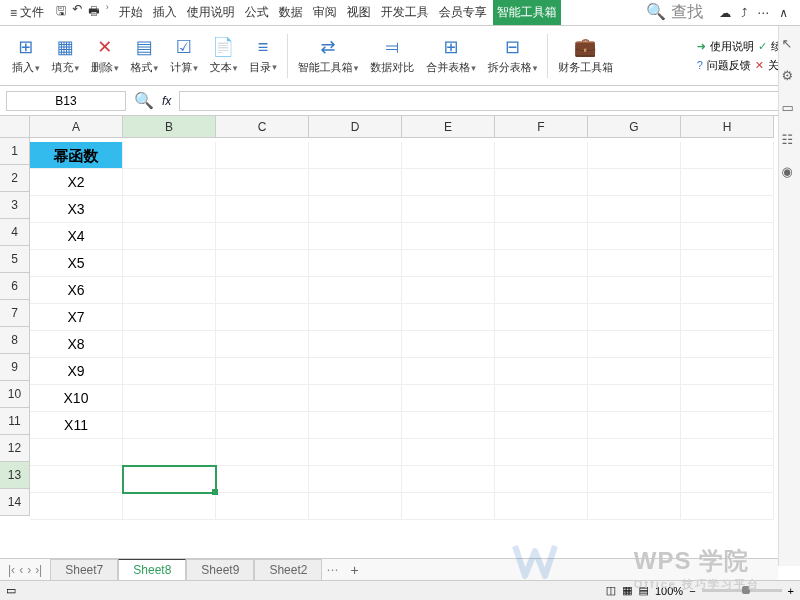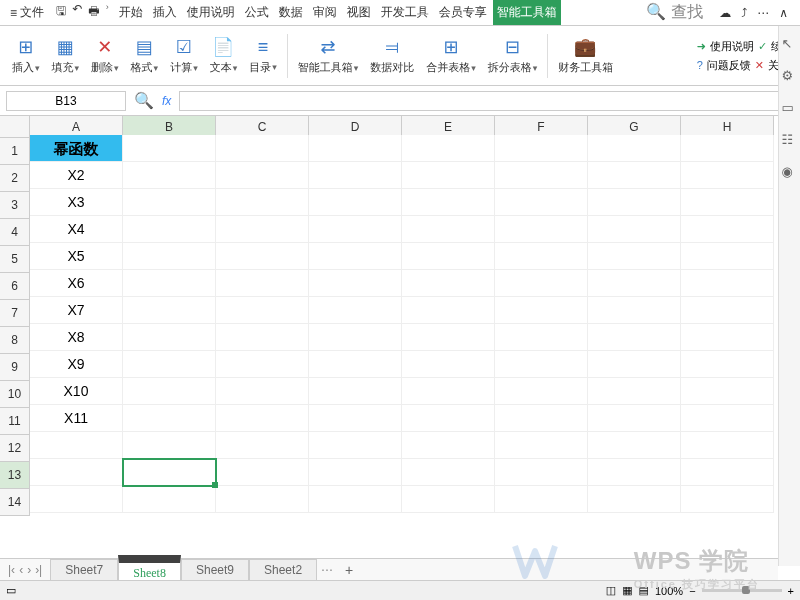--- a/index.html
+++ b/index.html
@@ -21,48 +21,48 @@
 .ribbon .group .icon { font-size: 18px; color: #3a7bc8; margin-bottom: 2px; }
 .ribbon .group .label { font-size: 11px; color: #333; display: flex; align-items: center; gap: 1px; }
 .ribbon .sep { width: 1px; height: 44px; background: #ddd; margin: 0 4px; }
 .ribbon .right-links { margin-left: auto; display: flex; flex-direction: column; gap: 4px; font-size: 11px; padding-right: 4px; }
 .ribbon .right-links div { display: flex; align-items: center; gap: 4px; }
 
 
 .formula-bar { height: 30px; display: flex; align-items: center; border-bottom: 1px solid #ccc; padding: 4px 6px; gap: 8px; }
 .formula-bar .cell-ref { width: 120px; border: 1px solid #ccc; padding: 2px 16px; font-size: 12px; text-align: center; background: #fff; }
 .formula-bar .fx-input { flex: 1; border: 1px solid #ccc; padding: 2px 6px; font-size: 12px; background: #fff; height: 20px; }
-.formula-bar .fx-label { font-size: 12px; font-style: italic; color: #3b82f6; }
+.formula-bar .fx-label { font-size: 12px; font-style: italic; color: #0f172a; }
 .formula-bar .search-icon { color: #888; }
 
 
 .sheet-area { display: flex; height: 420px; position: relative; }
 .corner { width: 30px; height: 22px; border-right: 1px solid #ccc; border-bottom: 1px solid #ccc; background: #f5f5f5; position: absolute; top: 0; left: 0; }
 .col-headers { position: absolute; top: 0; left: 30px; height: 22px; display: flex; }
 .col-headers .ch { width: 93px; border-right: 1px solid #ccc; border-bottom: 1px solid #ccc; background: #f5f5f5; text-align: center; font-size: 12px; line-height: 22px; color: #333; }
 .col-headers .ch.sel { background: #d8ead8; }
 .row-headers { position: absolute; top: 22px; left: 0; width: 30px; }
 .row-headers .rh { height: 27px; border-right: 1px solid #ccc; border-bottom: 1px solid #ccc; background: #f5f5f5; text-align: center; font-size: 12px; line-height: 27px; color: #333; }
 .row-headers .rh.sel { background: #d8ead8; }
-.cells { position: absolute; top: 19px; left: 30px; right: 0; }
+.cells { position: absolute; top: 26px; left: 30px; right: 0; }
 .cells .row { display: flex; height: 27px; }
 .cells .cell { width: 93px; border-right: 1px solid #eee; border-bottom: 1px solid #eee; background: #fff; font-size: 14px; text-align: center; line-height: 27px; }
 .cells .cell.header-cell { background: #33bbee; font-weight: bold; font-size: 15px; }
 .cells .cell.selected { outline: 2px solid #2e9e5b; outline-offset: -1px; position: relative; }
 .cells .cell.selected::after { content: ''; position: absolute; bottom: -3px; right: -3px; width: 6px; height: 6px; background: #2e9e5b; }
 
 
 .right-panel { position: absolute; right: 0; top: 26px; width: 22px; background: #f5f5f5; border-left: 1px solid #ddd; height: 540px; display: flex; flex-direction: column; gap: 16px; padding-top: 10px; align-items: center; }
 .right-panel .rp-icon { width: 16px; height: 16px; font-size: 13px; color: #666; }
 
 
 .sheet-tabs { position: absolute; bottom: 20px; left: 0; right: 22px; height: 22px; display: flex; align-items: center; border-top: 1px solid #ccc; background: #f8f8f8; font-size: 12px; }
 .sheet-tabs .nav { display: flex; gap: 4px; padding: 0 8px; color: #888; }
 .sheet-tabs .tab { padding: 3px 14px; border: 1px solid #ccc; background: #eee; color: #666; border-bottom: none; }
-.sheet-tabs .tab.active { background: #fff; color: #2e9e5b; border-top: 8px solid #404040; font-family: Liberation Serif, serif; }
+.sheet-tabs .tab.active { background: #fff; color: #2e9e5b; border-top: 1px solid #404040; }
 .sheet-tabs .plus { padding: 0 8px; color: #666; font-size: 14px; }
 
 
 .status-bar { position: absolute; bottom: 0; left: 0; right: 0; height: 20px; display: flex; align-items: center; background: #f0f0f0; border-top: 1px solid #ccc; font-size: 11px; padding: 0 6px; gap: 12px; }
 .status-bar .zoom { margin-left: auto; display: flex; align-items: center; gap: 6px; }
 .status-bar .slider { width: 80px; height: 3px; background: #ccc; position: relative; }
 .status-bar .slider::after { content:''; position: absolute; left: 50%; top: -3px; width: 8px; height: 8px; background: #888; border-radius: 2px; }
 
 
 .watermark { position: absolute; bottom: 8px; right: 40px; font-size: 24px; color: #c8c8c8; font-weight: bold; pointer-events: none; letter-spacing: 1px; }

